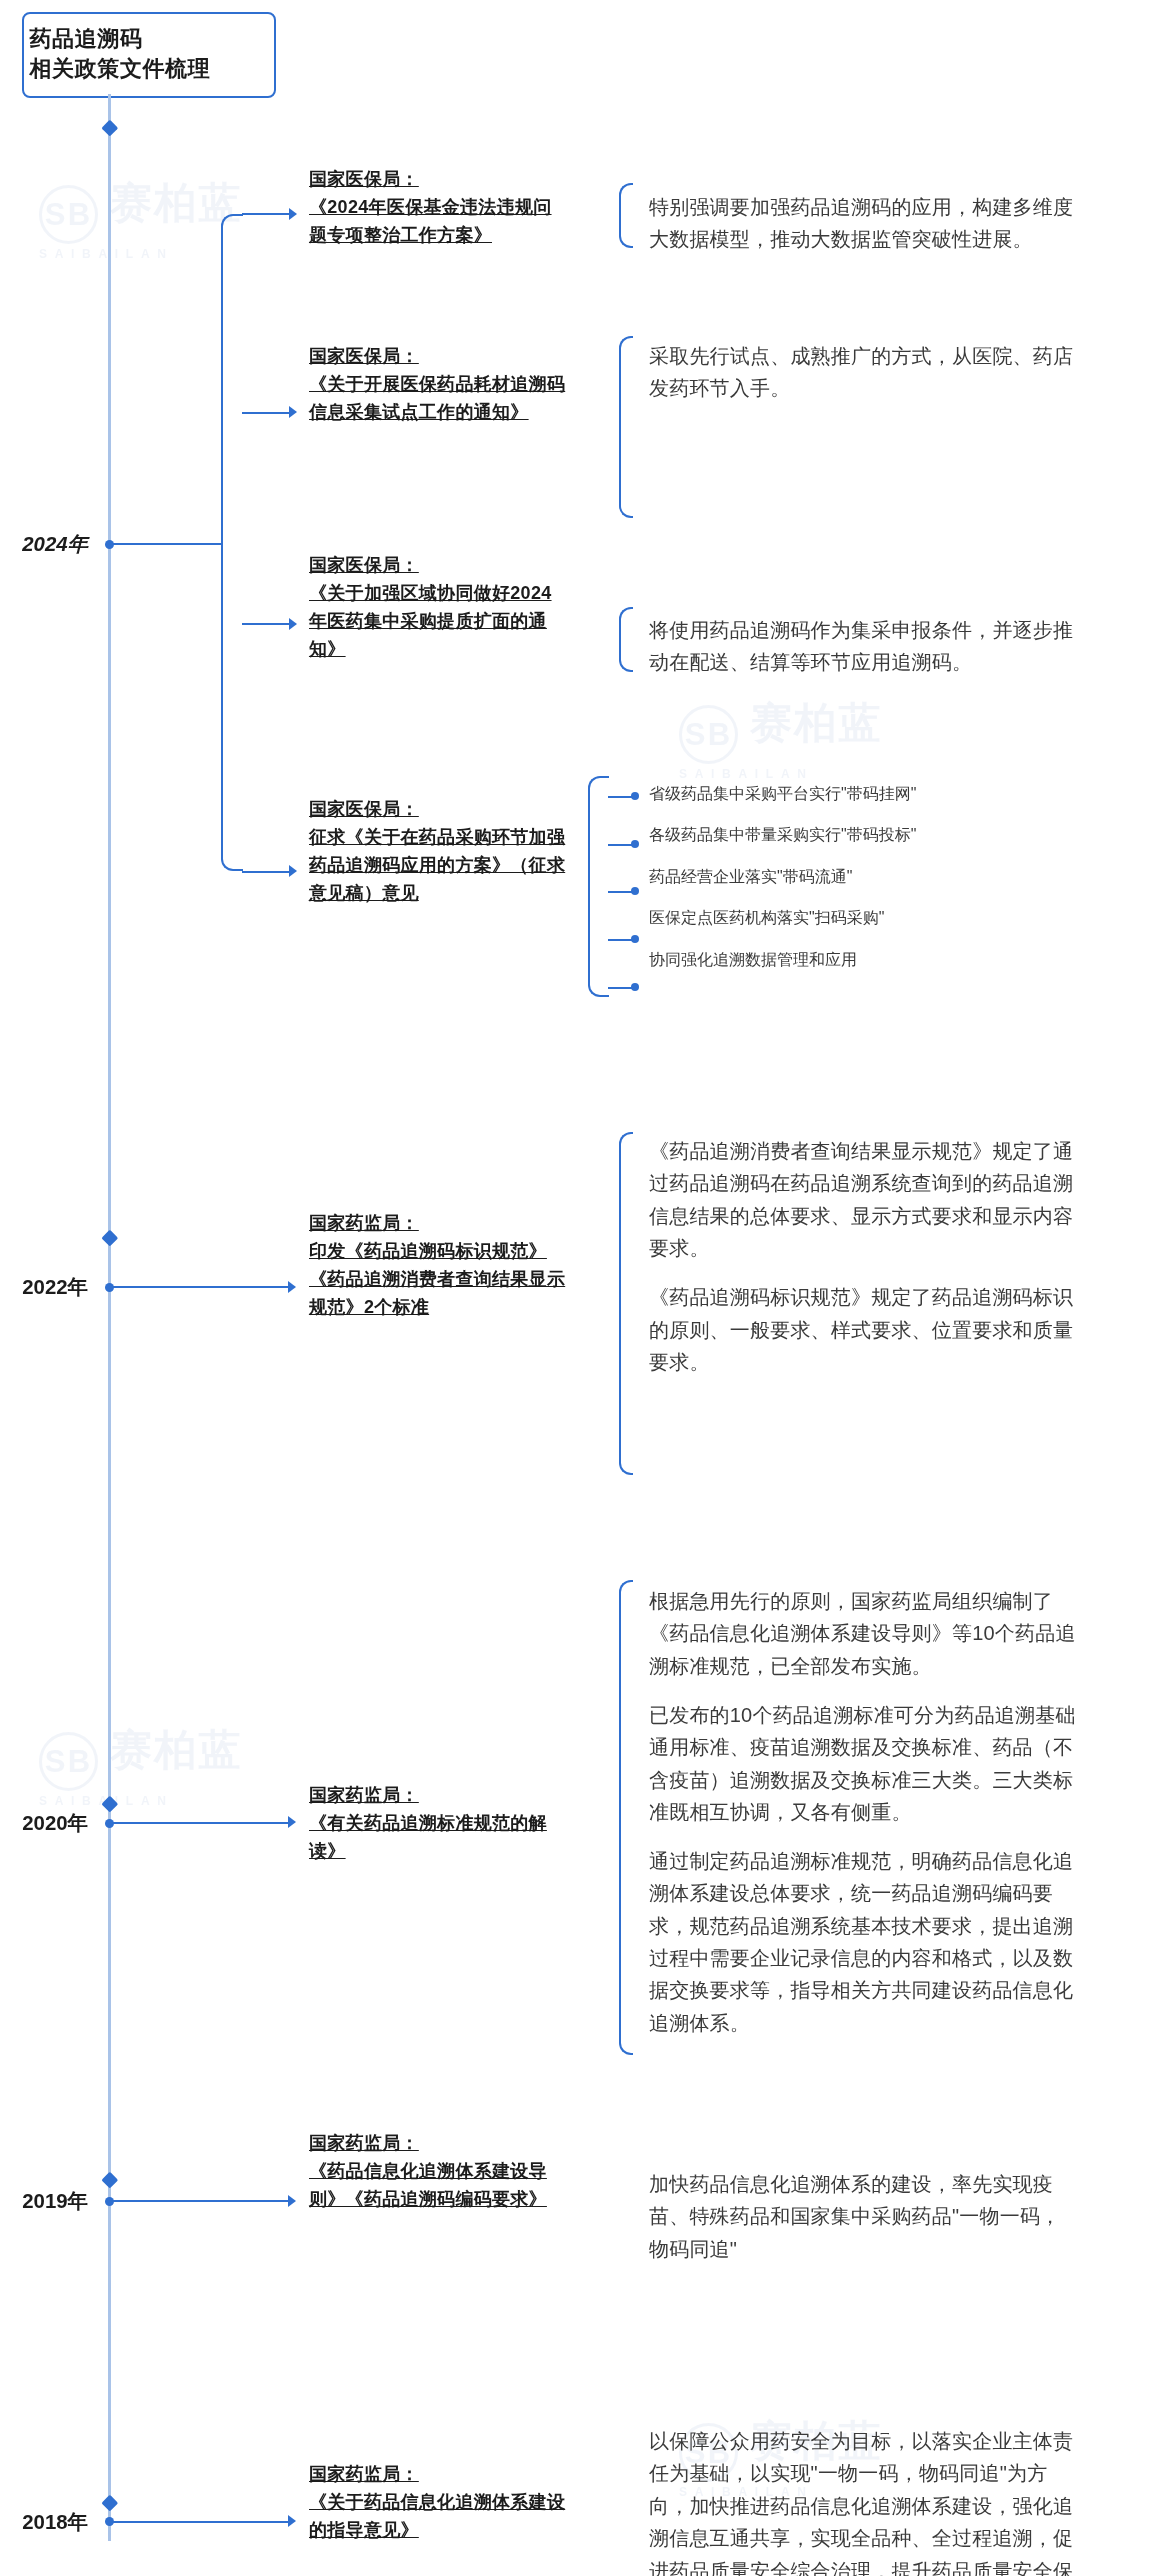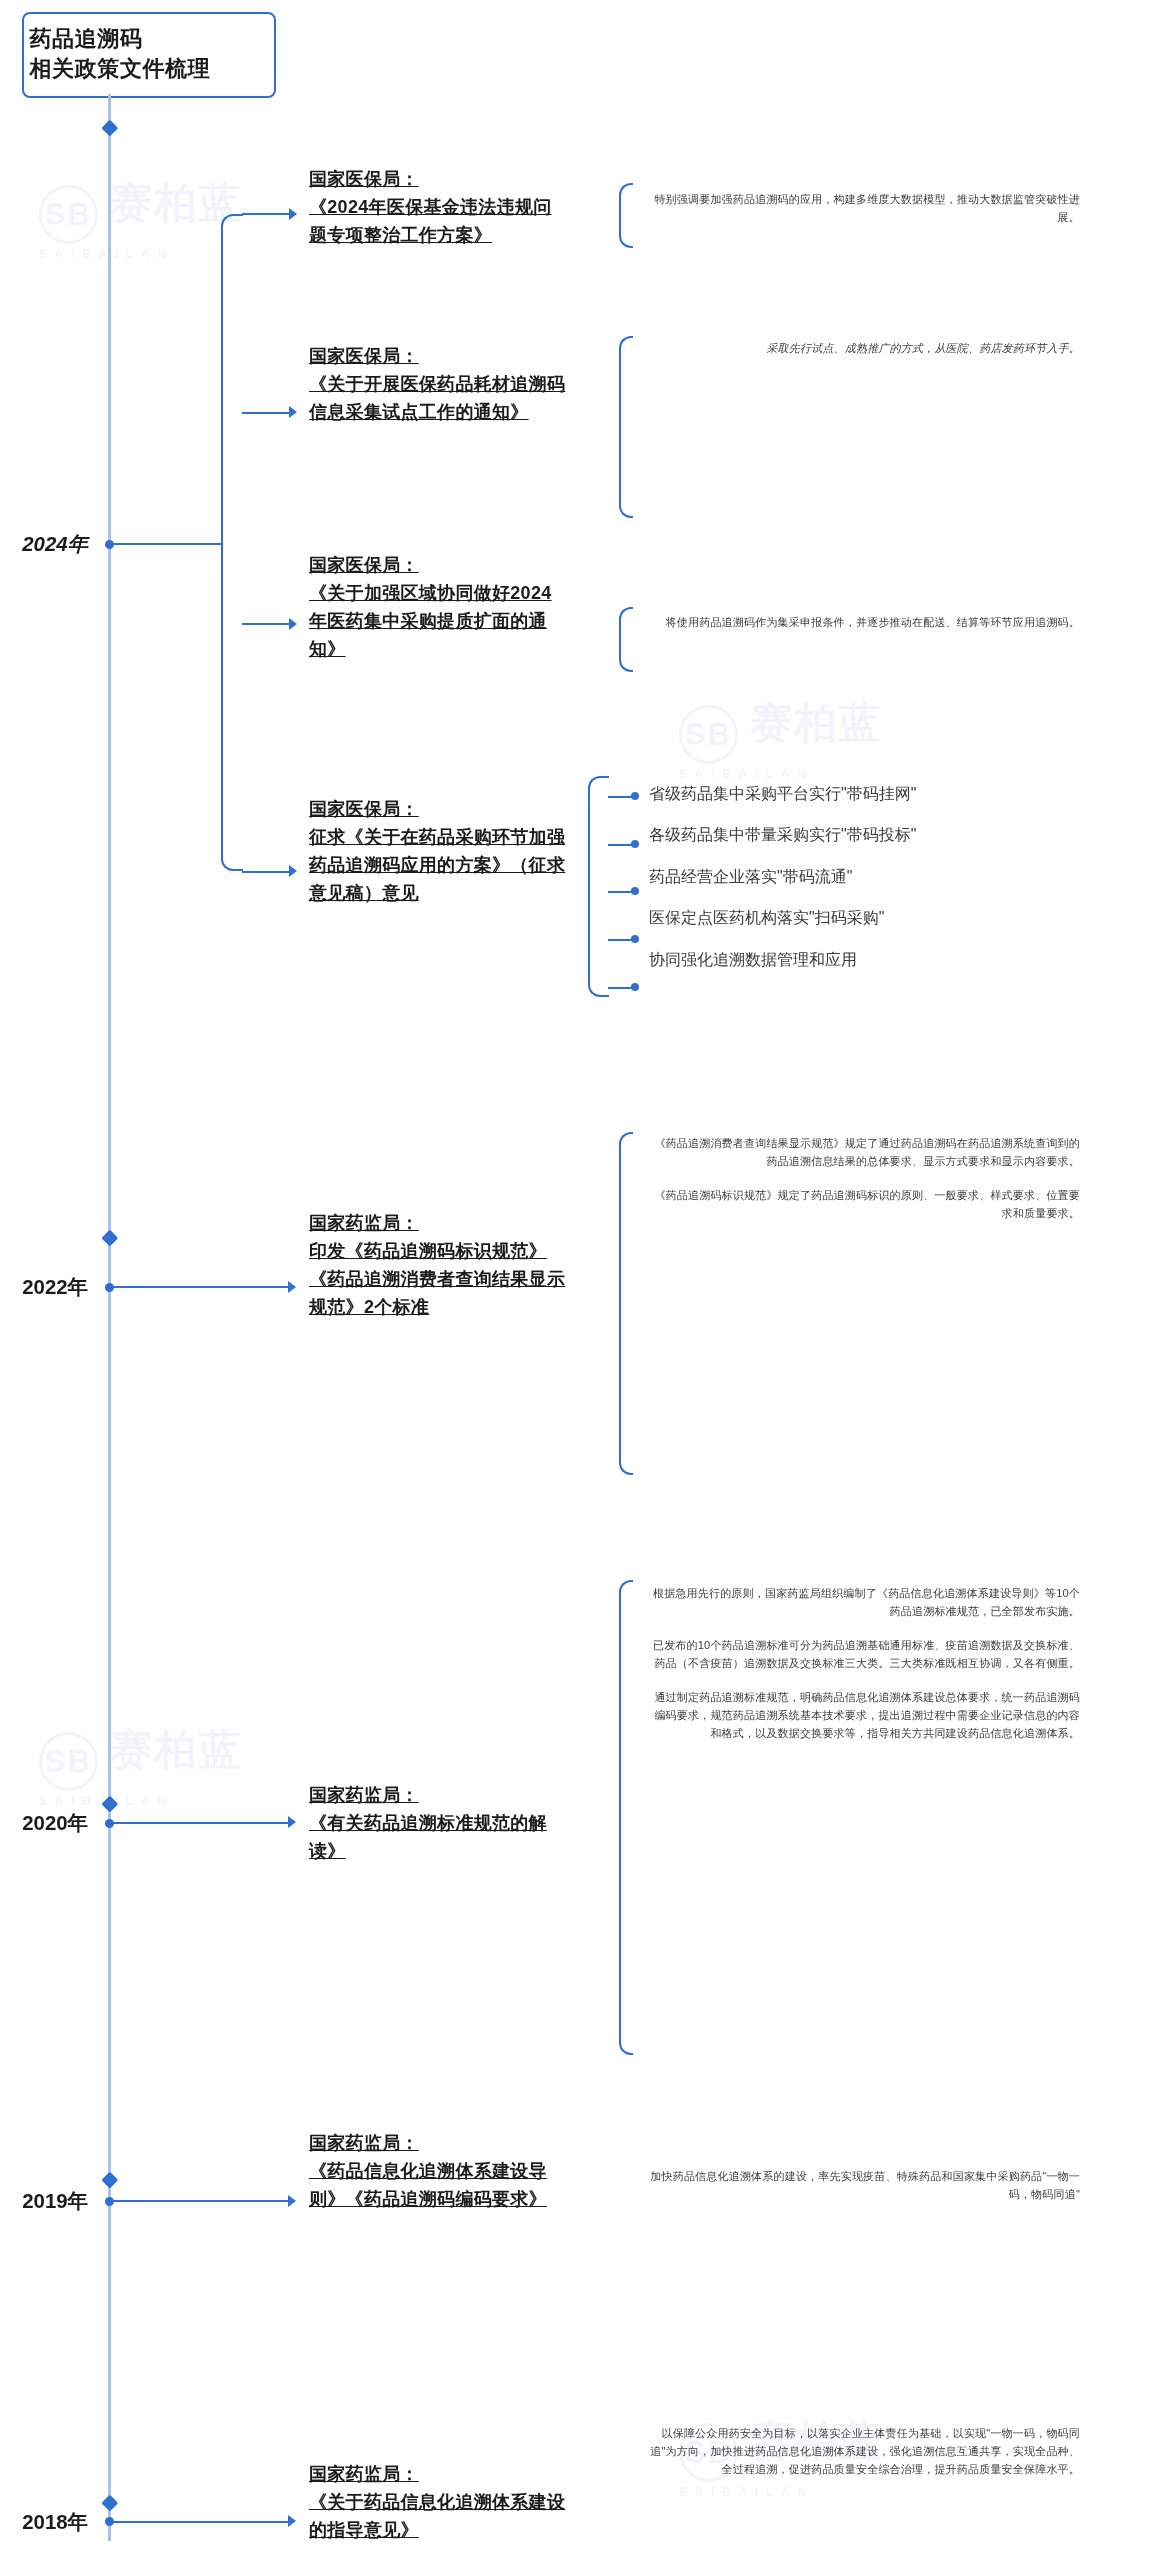--- a/index.html
+++ b/index.html
@@ -118,26 +118,25 @@
     font-weight:bold;
     line-height:1.55;
     color:#1c1c1c;
     width:260px;
     letter-spacing:0.3px;
     text-decoration:underline;
   }
   
   .desc{
     position:absolute;
-    font-size:11px;
+    font-size:20px;
     line-height:1.62;
     color:#3a3a3a;
     width:431px;
     letter-spacing:0.2px;
-    text-align:right;
   }
   .desc p{margin:0 0 16.6px 0;}
   .desc p:last-child{margin-bottom:0;}
   
   .bullet-wrap{position:absolute;}
   .bullet{
     position:relative;
     font-size:16px;
     line-height:1.55;
     color:#3a3a3a;
@@ -222,21 +221,21 @@
   <p>特别强调要加强药品追溯码的应用，构建多维度大数据模型，推动大数据监管突破性进展。</p>
 </div>
 
 <div class="bracket-stub" style="left:242px; top:412px; width:50px;"></div>
 <div class="arrow-right" style="left:289px; top:406px;"></div>
 <div class="item-title" style="left:309px; top:343px;">
   <div>国家医保局：</div>
   <div>《关于开展医保药品耗材追溯码信息采集试点工作的通知》</div>
 </div>
 <div class="desc-bracket" style="left:619px; top:336px; width:14.4px; height:182px;"></div>
-<div class="desc" style="left:649px; top:340px;font-style:italic;">
+<div class="desc" style="left:649px; top:340px;">
   <p>采取先行试点、成熟推广的方式，从医院、药店发药环节入手。</p>
 </div>
 
 <div class="bracket-stub" style="left:242px; top:623px; width:50px;"></div>
 <div class="arrow-right" style="left:289px; top:618px;"></div>
 <div class="item-title" style="left:309px; top:552px;">
   <div>国家医保局：</div>
   <div>《关于加强区域协同做好2024年医药集中采购提质扩面的通知》</div>
 </div>
 <div class="desc-bracket" style="left:619px; top:607px; width:14.4px; height:65px;"></div>

